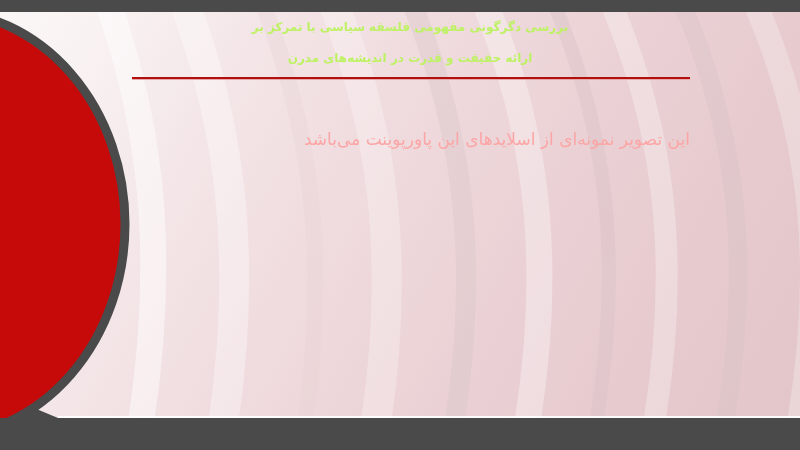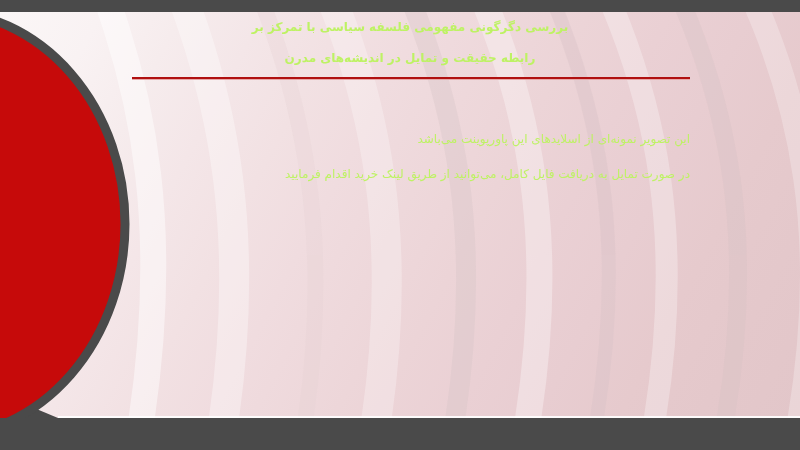--- a/index.html
+++ b/index.html
@@ -107,22 +107,22 @@
   
   .body-block{
     position:absolute;
     right:110px; top:122px;
     width:560px;
     z-index:6;
     text-align:right;
     direction:rtl;
   }
   .body-line{
-    color:#bef264;
-    font-size:12px;
+    color:#fca5a5;
+    font-size:17px;
     font-weight:normal;
     line-height:35px;
     white-space:nowrap;
   }
 
   
   .panel-edge{
     position:absolute;
     left:58px; bottom:32px;
     width:742px; height:2px;
@@ -167,22 +167,21 @@
     </svg>
   </div>
 
   <div class="panel-edge"></div>
 
   <div class="bar-top"></div>
   <div class="bar-bottom"></div>
 
   <div class="title-block">
     <div class="title-line">بررسی دگرگونی مفهومی فلسفه سیاسی با تمرکز بر</div>
-    <div class="title-line">رابطه حقیقت و تمایل در اندیشه‌های مدرن</div>
+    <div class="title-line">ارائه حقیقت و قدرت در اندیشه‌های مدرن</div>
     <div class="title-rule"></div>
   </div>
 
   <div class="body-block">
     <div class="body-line">این تصویر نمونه‌ای از اسلایدهای این پاورپوینت می‌باشد</div>
-    <div class="body-line">در صورت تمایل به دریافت فایل کامل، می‌توانید از طریق لینک خرید اقدام فرمایید</div>
   </div>
 
 </div>
 
 </body></html>

